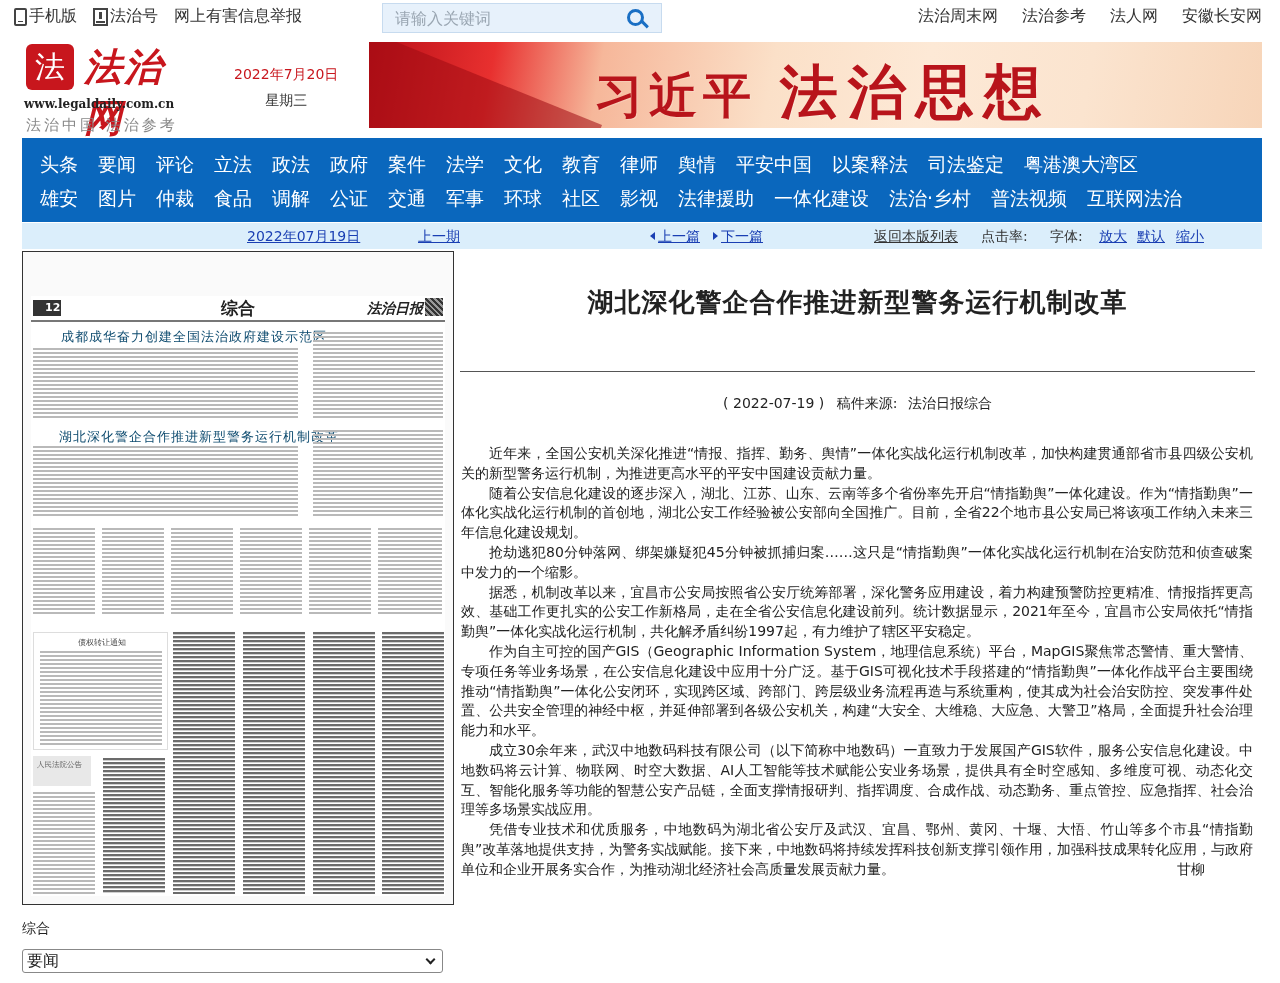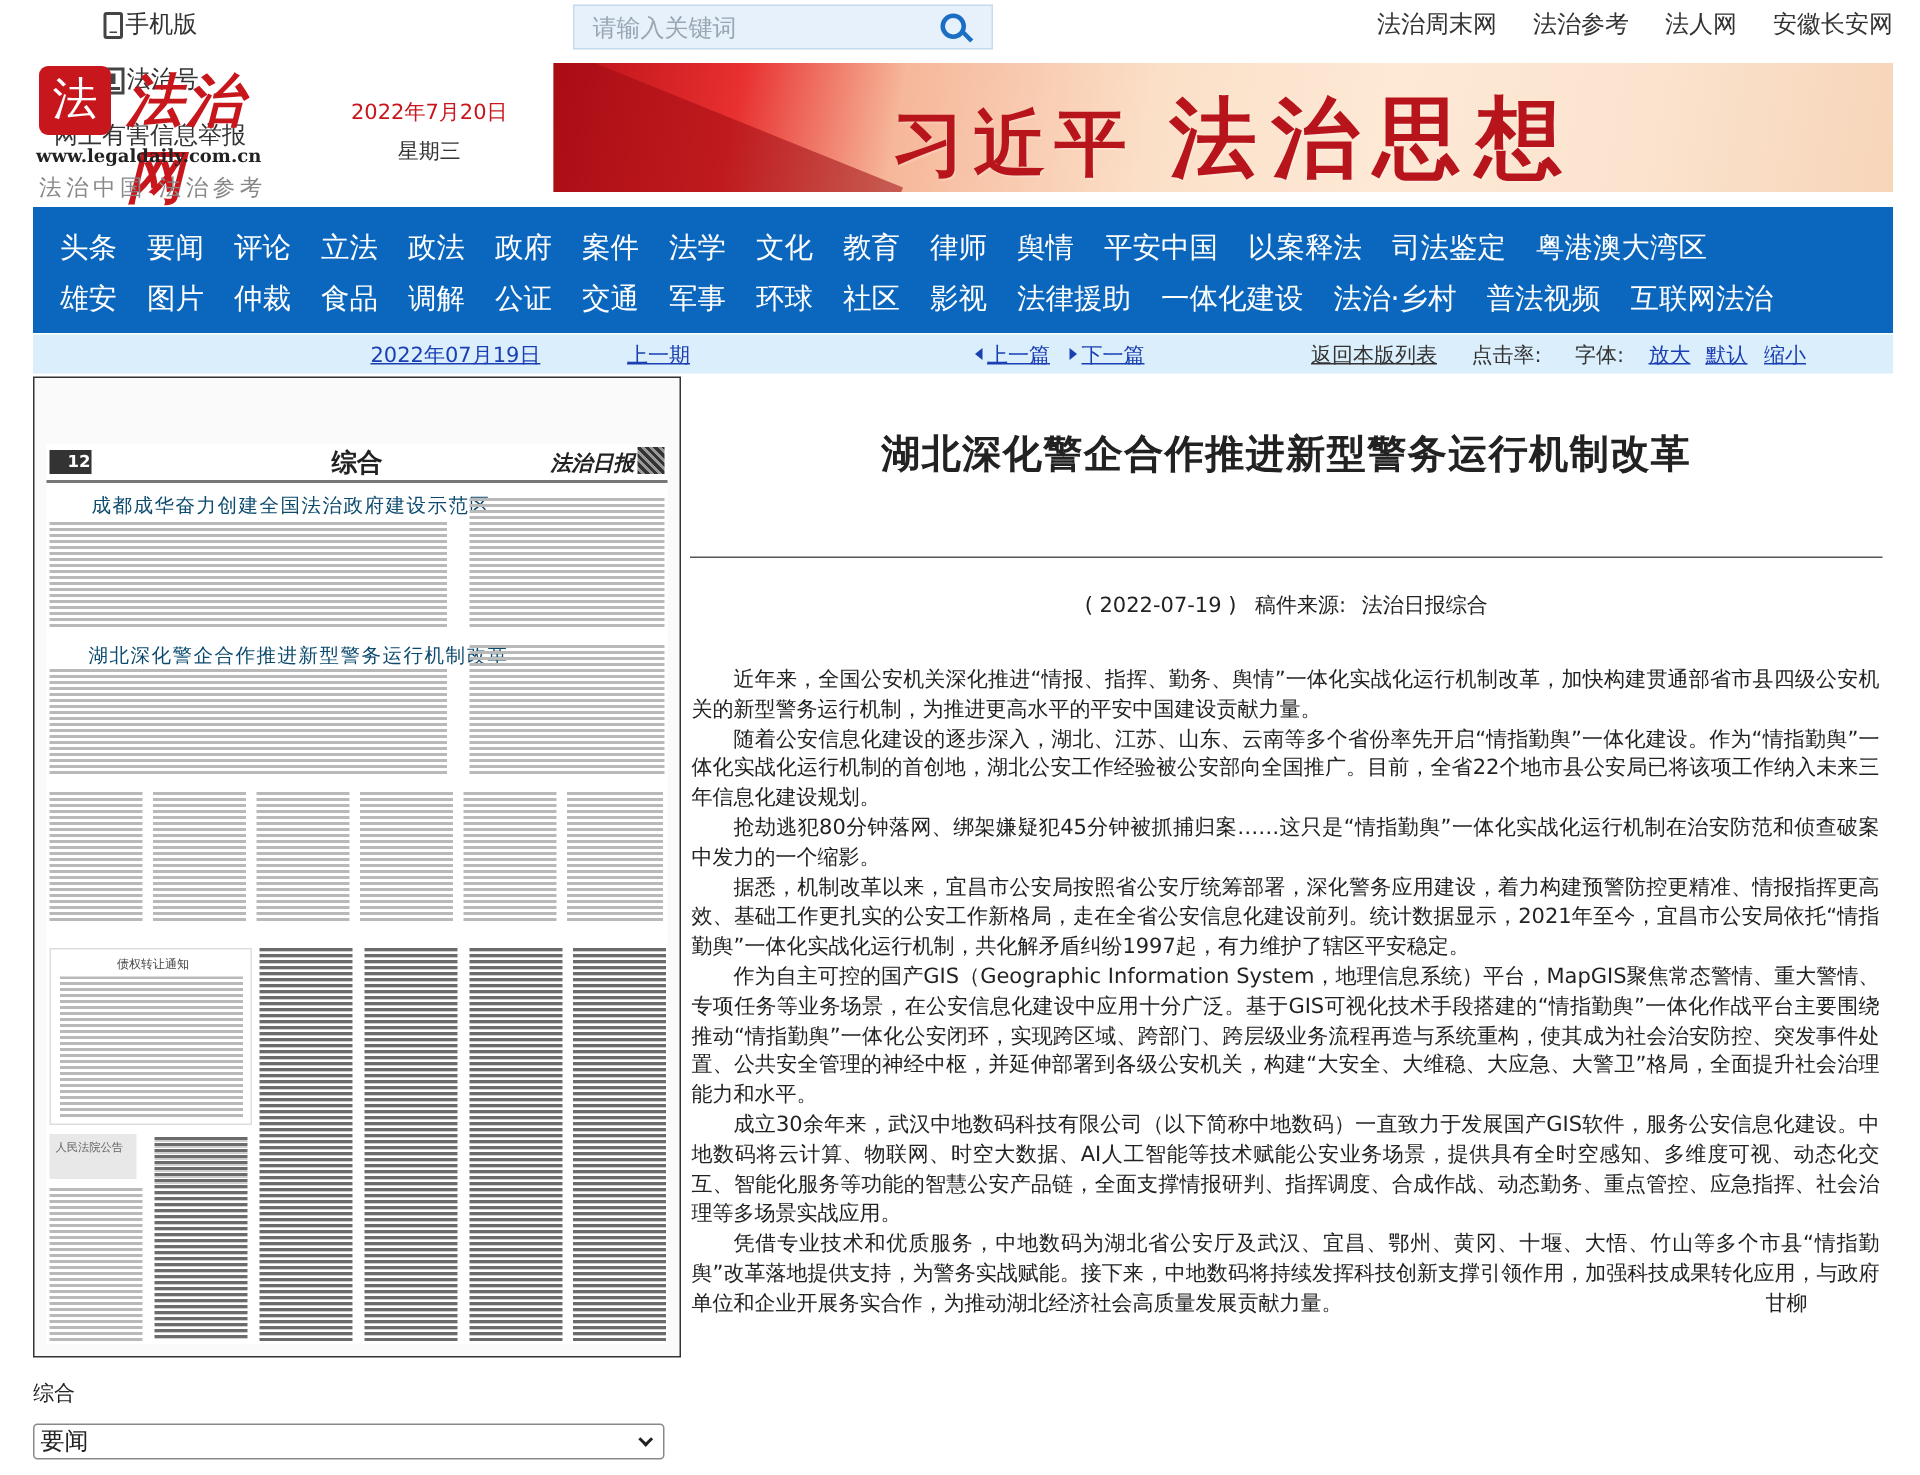--- a/index.html
+++ b/index.html
@@ -1,21 +1,21 @@
 <!DOCTYPE html>
 <html><head>
 <meta charset="utf-8">
 <style>
   * { box-sizing: border-box; margin: 0; padding: 0; }
   html, body { width: 1280px; height: 983px; overflow: hidden; background: #fff; }
   body { font-family: "DejaVu Sans", "Liberation Sans", sans-serif; color: #222; position: relative; }
 
   
   .topbar { position: absolute; left: 0; top: 0; width: 1280px; height: 36px; }
-  .topbar .tl { position: absolute; left: 36px; top: 6px; display: flex; gap: 16px; font-size: 16px; color: #333; align-items: center; flex-direction: column; }
+  .topbar .tl { position: absolute; left: 14px; top: 6px; display: flex; gap: 16px; font-size: 16px; color: #333; align-items: center; }
   .topbar .tl .it { display: flex; align-items: center; gap: 2px; cursor: pointer; }
   .ico-phone { width: 13px; height: 18px; border: 2px solid #444; border-radius: 2px; position: relative; display: inline-block; }
   .ico-phone::after { content: ""; position: absolute; left: 2px; right: 2px; bottom: 2px; height: 1px; background: #444; }
   .ico-dl { width: 15px; height: 18px; border: 2px solid #444; position: relative; display: inline-block; }
   .ico-dl::before { content: ""; position: absolute; left: 4px; top: 2px; width: 3px; height: 7px; background: #444; }
   .ico-dl::after { content: ""; position: absolute; left: 1px; top: 11px; width: 9px; height: 2px; background: #444; }
   .search { position: absolute; left: 382px; top: 3px; width: 280px; height: 30px; background: #e7f1fb; border: 1px solid #c7dbef; display: flex; align-items: center; }
   .search input { border: none; background: transparent; font-size: 16px; color: #999; padding-left: 12px; width: 235px; height: 100%; outline: none; font-family: "DejaVu Sans", sans-serif; }
   .search input::placeholder { color: #9aa6b2; }
   .search .sbtn { position: absolute; right: 10px; top: 4px; width: 26px; height: 24px; cursor: pointer; }

